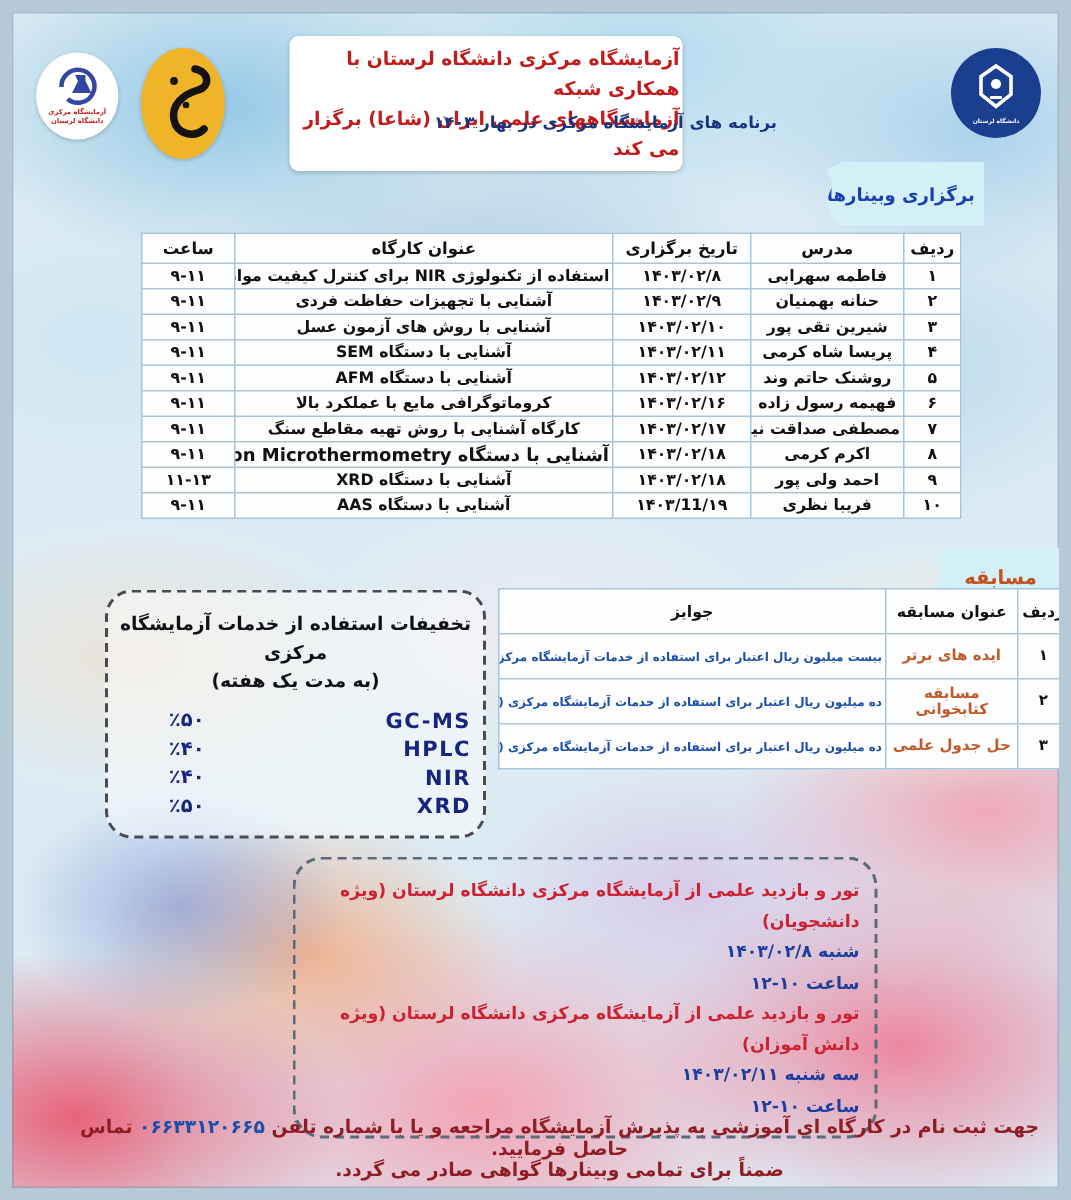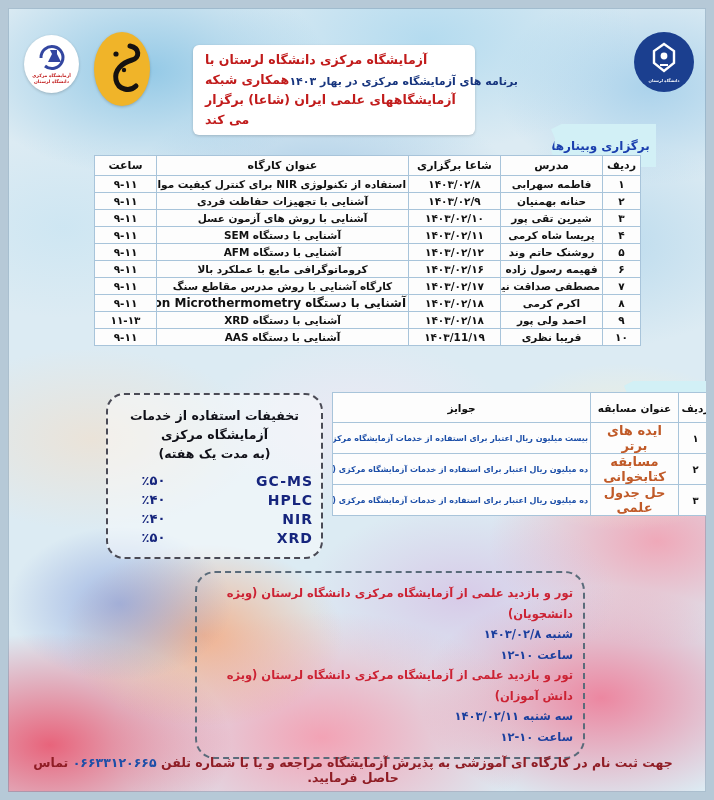--- a/index.html
+++ b/index.html
@@ -23,67 +23,67 @@
       radial-gradient(ellipse 240px 150px at 93% 68%, rgba(247,140,160,.70), transparent 70%),
       radial-gradient(ellipse 200px 130px at 28% 80%, rgba(246,165,120,.80), transparent 70%),
       radial-gradient(ellipse 260px 160px at 6% 94%,  rgba(233, 85,110,.90), transparent 70%),
       radial-gradient(ellipse 300px 180px at 45% 93%, rgba(246,150,170,.85), transparent 70%),
       radial-gradient(ellipse 260px 160px at 85% 88%, rgba(240,110,140,.80), transparent 70%),
       #dcebf3;
   }
   .abs{position:absolute;}
   
   .title-box{left:185px; top:16px; width:258px; background:#fff; border-radius:6px;
-    padding:5px 12px; text-align:left; color:#c11b1b; font-size:12.5px; line-height:1.6;
-    box-shadow:0 1px 3px rgba(0,0,0,.18);margin-top:21px;}
+    padding:5px 2px; text-align:right; color:#c11b1b; font-size:12.5px; line-height:1.6;
+    box-shadow:0 1px 3px rgba(0,0,0,.18);}
   .subtitle{left:150px; top:67px; width:360px; text-align:right; color:#17357e; font-size:11px;}
   .logo-circle{border-radius:50%; display:flex; align-items:center; justify-content:center; flex-direction:column;}
   .logo-lab{left:16px; top:27px; width:55px; height:58px; background:#fff; box-shadow:0 1px 3px rgba(0,0,0,.2);}
   .logo-lab .tiny{color:#c11b1b; font-size:4.5px; line-height:1.3; text-align:center;}
   .logo-shaa{left:86px; top:24px; width:56px; height:74px; background:#f0b429; border-radius:50%;
     display:flex; align-items:center; justify-content:center; box-shadow:0 1px 3px rgba(0,0,0,.2);}
   .logo-univ{left:626px; top:24px; width:60px; height:60px; background:#1b3f8f;}
   .logo-univ .tiny{color:#fff; font-size:4px; margin-top:1px;}
   
   .ribbon{background:#d2f0f6; display:flex; align-items:center; justify-content:center;
     clip-path:polygon(10% 0,100% 0,100% 100%,10% 100%,3% 85%,0 60%,4% 35%,0 12%);
-    filter:drop-shadow(1px 2px 2px rgba(0,0,0,.18)); padding-right:6px;margin-top:16px;}
+    filter:drop-shadow(1px 2px 2px rgba(0,0,0,.18)); padding-right:6px;}
   .ribbon-webinars{left:543px; top:100px; width:99px; height:43px; color:#1b3fae; font-size:12px;}
   .ribbon-competition{left:616px; top:357px; width:86px; height:40px; color:#c2511f; font-size:13px;}
   
   table{border-collapse:collapse; background:#fdfdfd; table-layout:fixed;}
   th,td{border:1px solid #a8c4da; text-align:center; vertical-align:middle; padding:0 2px; overflow:hidden;}
   .webinars-table{left:87px; top:147px; width:546px;}
   .webinars-table table{width:546px;}
   .webinars-table th{height:19px; font-size:11px; color:#111;margin-left:48px;}
   .webinars-table td{height:16px; font-size:10.5px; color:#111; white-space:nowrap;}
   .webinars-table td.tight{font-size:12px;}
   .competition-table{left:325px; top:384px; width:380px;}
   .competition-table table{width:380px;}
   .competition-table th{height:29px; font-size:10.5px; color:#111;}
   .competition-table td{height:29px;}
   .competition-table td.cc0{font-size:10px; color:#111;}
-  .competition-table td.cc1{font-size:13px; color:#c05a28;}
+  .competition-table td.cc1{font-size:10px; color:#c05a28;}
   .competition-table td.cc2{font-size:8px; color:#1d4fa8; white-space:nowrap;}
   
-  .discounts-box{left:62px; top:385px; width:217px; border:2px dashed #4a4a55; border-radius:18px;
-    background:rgba(255,255,255,.45); padding:12px 8px 10px; box-sizing:border-box;margin-left:36px;}
+  .discounts-box{left:62px; top:385px; width:254px; border:2px dashed #4a4a55; border-radius:18px;
+    background:rgba(255,255,255,.45); padding:12px 8px 10px; box-sizing:border-box;}
   .disc-title{text-align:center; color:#101018; font-size:12.5px; line-height:1.5;}
   .disc-rows{margin-top:8px;}
   .disc-row{display:flex; align-items:center; height:19px; color:#16257d;}
   .disc-name{width:62%; text-align:right; font-size:14px; letter-spacing:1px; direction:ltr;}
   .disc-val{width:38%; text-align:center; font-size:13px;}
   
   .tours-box{left:187px; top:563px; width:390px; border:2px dashed #5a6b7a; border-radius:20px;
     padding:10px 10px; box-sizing:border-box;}
   .tour-line{font-size:11.5px; line-height:20.5px;}
   .t-red{color:#cc2233;}
   .t-blue{color:#1b3f9e;}
   
-  .footer-line{left:12px; width:666px; text-align:center; color:#8f1d25; font-size:12.5px;margin-top:12px;}
+  .footer-line{left:32px; width:666px; text-align:center; color:#8f1d25; font-size:12.5px;}
   .footer-1{top:735px;}
   .footer-2{top:764px;}
   .phone{color:#1d4fa8;}
 </style>
 </head>
 <body>
 
 <div class="poster">
 
   <div class="abs logo-circle logo-lab">
@@ -130,21 +130,21 @@
           <col style="width:38px">
           <col style="width:102px">
           <col style="width:92px">
           <col style="width:252px">
           <col style="width:62px">
         </colgroup>
       <thead>
           <tr id="webinar-head">
             <th>ردیف</th>
             <th>مدرس</th>
-            <th>شاعا برگزاری</th>
+            <th>تاریخ برگزاری</th>
             <th>عنوان کارگاه</th>
             <th>ساعت</th>
           </tr>
         </thead>
       <tbody id="webinar-body">
           <tr>
             <td class="wc0">۱</td>
             <td class="wc1">فاطمه سهرابی</td>
             <td class="wc2">۱۴۰۳/۰۲/۸</td>
             <td class="wc3">استفاده از تکنولوژی NIR برای کنترل کیفیت مواد</td>
@@ -182,21 +182,21 @@
             <td class="wc0">۶</td>
             <td class="wc1">فهیمه رسول زاده</td>
             <td class="wc2">۱۴۰۳/۰۲/۱۶</td>
             <td class="wc3">کروماتوگرافی مایع با عملکرد بالا</td>
             <td class="wc4">۹-۱۱</td>
           </tr>
           <tr>
             <td class="wc0">۷</td>
             <td class="wc1">مصطفی صداقت نیا</td>
             <td class="wc2">۱۴۰۳/۰۲/۱۷</td>
-            <td class="wc3">کارگاه آشنایی با روش مدرس مقاطع سنگ</td>
+            <td class="wc3">کارگاه آشنایی با روش تهیه مقاطع سنگ</td>
             <td class="wc4">۹-۱۱</td>
           </tr>
           <tr>
             <td class="wc0">۸</td>
             <td class="wc1">اکرم کرمی</td>
             <td class="wc2">۱۴۰۳/۰۲/۱۸</td>
             <td class="wc3 tight">آشنایی با دستگاه Fluid Inclusion Microthermometry</td>
             <td class="wc4">۹-۱۱</td>
           </tr>
           <tr>
@@ -285,14 +285,15 @@
       <div class="tour-line t-blue">شنبه ۱۴۰۳/۰۲/۸</div>
       <div class="tour-line t-blue">ساعت ۱۰-۱۲</div>
       <div class="tour-line t-red">تور و بازدید علمی از آزمایشگاه مرکزی دانشگاه لرستان (ویژه دانش آموزان)</div>
       <div class="tour-line t-blue">سه شنبه ۱۴۰۳/۰۲/۱۱</div>
       <div class="tour-line t-blue">ساعت ۱۰-۱۲</div>
     </div>
 
   <div class="abs footer-line footer-1">
     <span>جهت ثبت نام در کارگاه ای آموزشی به پذیرش آزمایشگاه مراجعه و یا با شماره تلفن </span><span class="phone">۰۶۶۳۳۱۲۰۶۶۵</span><span> تماس حاصل فرمایید.</span>
   </div>
+  <div class="abs footer-line footer-2">ضمناً برای تمامی وبینارها گواهی صادر می گردد.</div>
 
 </div>
 
 </body></html>

